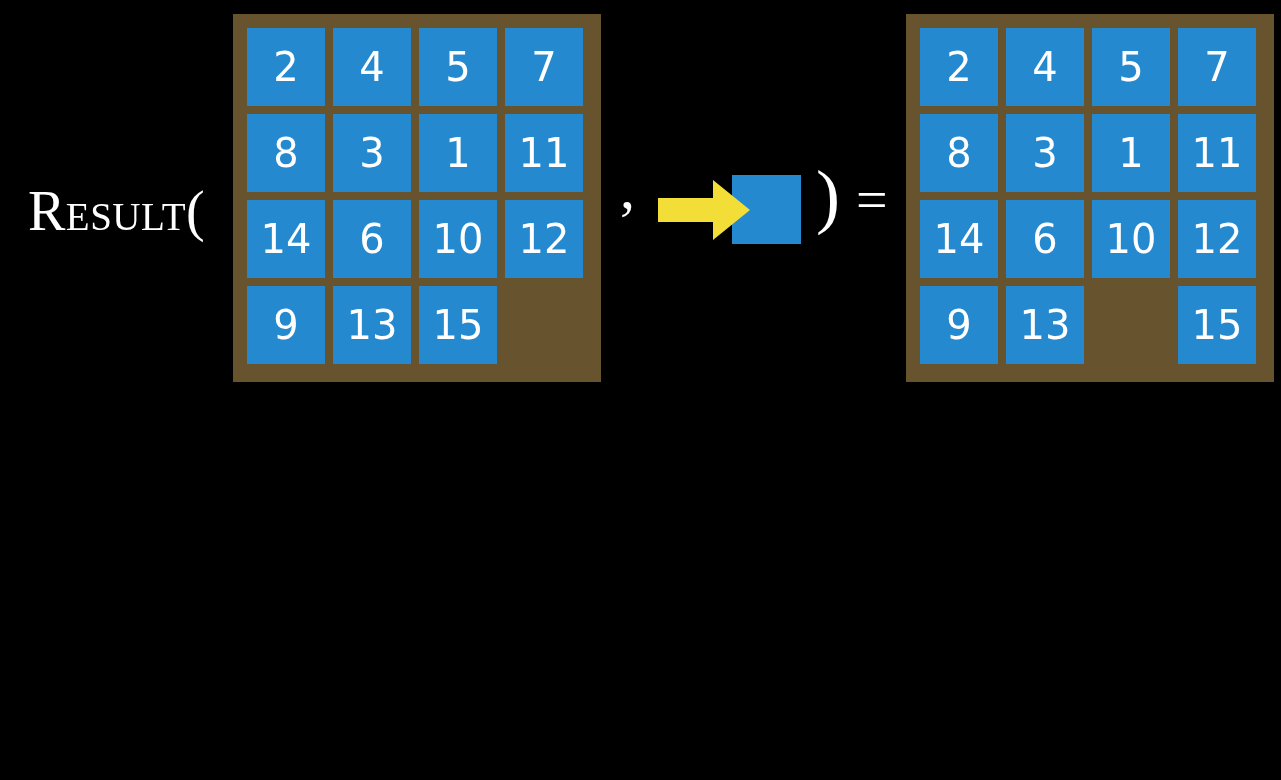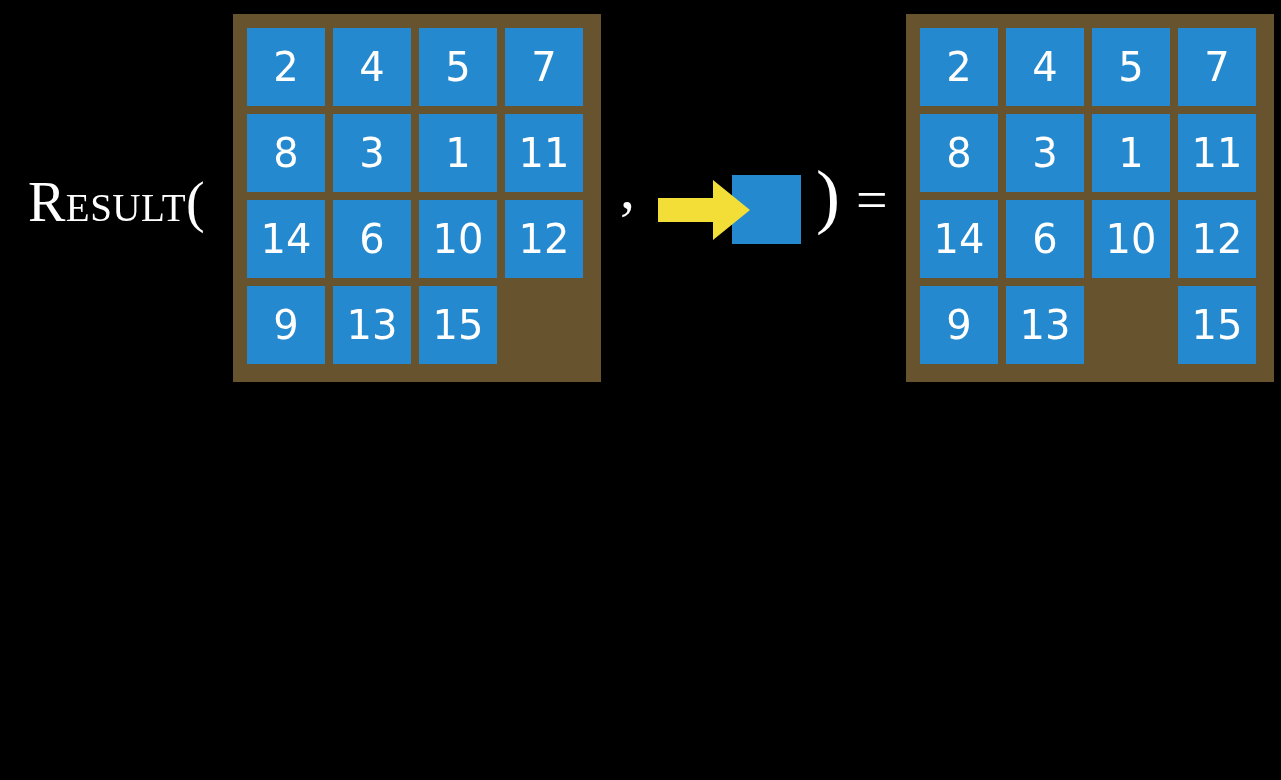--- a/index.html
+++ b/index.html
@@ -36,21 +36,21 @@
   .result-label {
     position: absolute;
     font-family: "Liberation Serif", "DejaVu Serif", serif;
     font-variant: small-caps;
     font-size: 56px;
     line-height: 1;
     color: #ffffff;
     white-space: nowrap;
     letter-spacing: 0.5px;
   }
-  .row-1 .result-label { left: 28px; top: 174px; }
+  .row-1 .result-label { left: 28px; top: 183px; }
 
   
   .board {
     position: absolute;
     box-sizing: border-box;
     background: #67542f;
     padding: 14px;
     display: grid;
     grid-template-columns: repeat(4, 78px);
     grid-template-rows: repeat(4, 78px);

